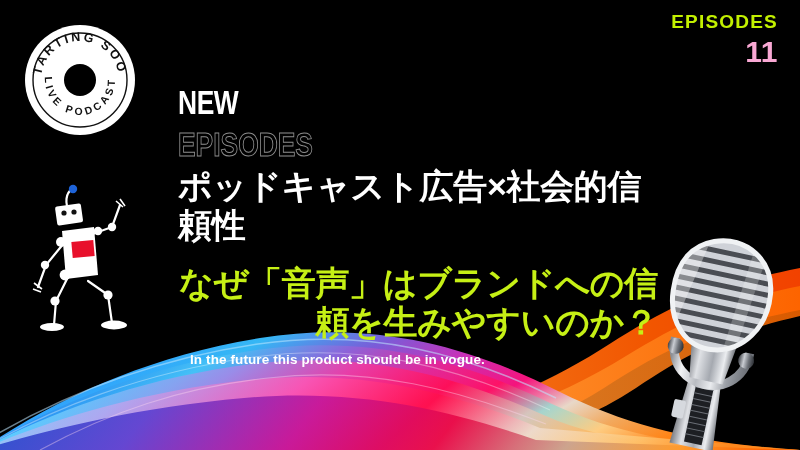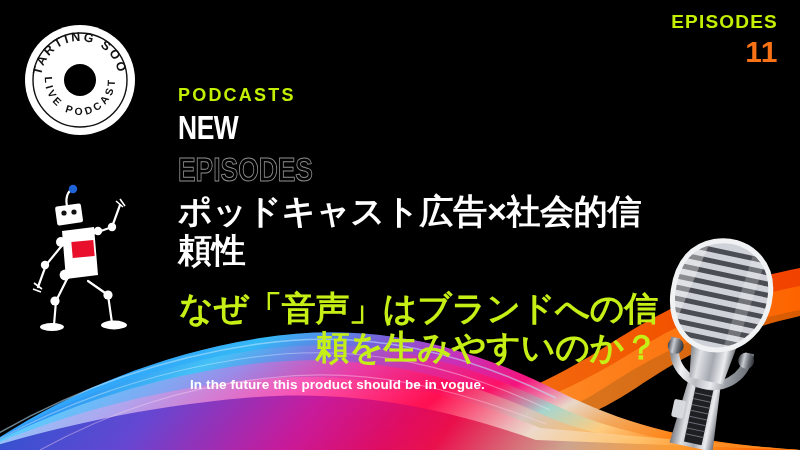--- a/index.html
+++ b/index.html
@@ -90,21 +90,21 @@
 
   
   #episode-corner{
     position:absolute;right:22px;top:12px;text-align:right;
   }
   .ep-label{
     color:#c2f000;font-size:19px;font-weight:bold;letter-spacing:1.2px;
     line-height:1;margin:0;
   }
   .ep-number{
-    color:#f97316;font-size:30px;font-weight:bold;line-height:1;
+    color:#f9a8d4;font-size:30px;font-weight:bold;line-height:1;
     margin:6px 0 0 0;letter-spacing:0.5px;
   }
 </style>
 </head>
 <body>
 
 <div id="stage">
 
   <svg id="wave-layer" viewBox="0 0 800 450" preserveAspectRatio="none">
     <defs>
@@ -317,21 +317,20 @@
         </g>
         <path d="M40,6 L60,6 L36,126 L22,126 Z" fill="#ffffff" opacity="0.35"></path>
         <path d="M104,6 L118,6 L104,126 L92,126 Z" fill="#ffffff" opacity="0.22"></path>
       </g>
       <path d="M62,14 C92,2 124,20 128,54 C132,88 112,116 84,120
                C56,124 34,102 32,70 C30,40 42,22 62,14 Z" fill="none" stroke="#f0f2f4" stroke-width="5"></path>
     </g>
   </svg>
 
   <div id="content">
-    <p class="kicker">PODCASTS</p>
 
     <div class="headline-row">
       <span class="hl-solid">NEW</span>
       <span class="hl-outline">EPISODES</span>
     </div>
 
     <h1 class="jp-title">ポッドキャスト広告×社会的信頼性</h1>
     <h2 class="jp-sub">なぜ「音声」はブランドへの信頼を生みやすいのか？</h2>
     <p class="tagline">In the future this product should be in vogue.</p>
   </div>

